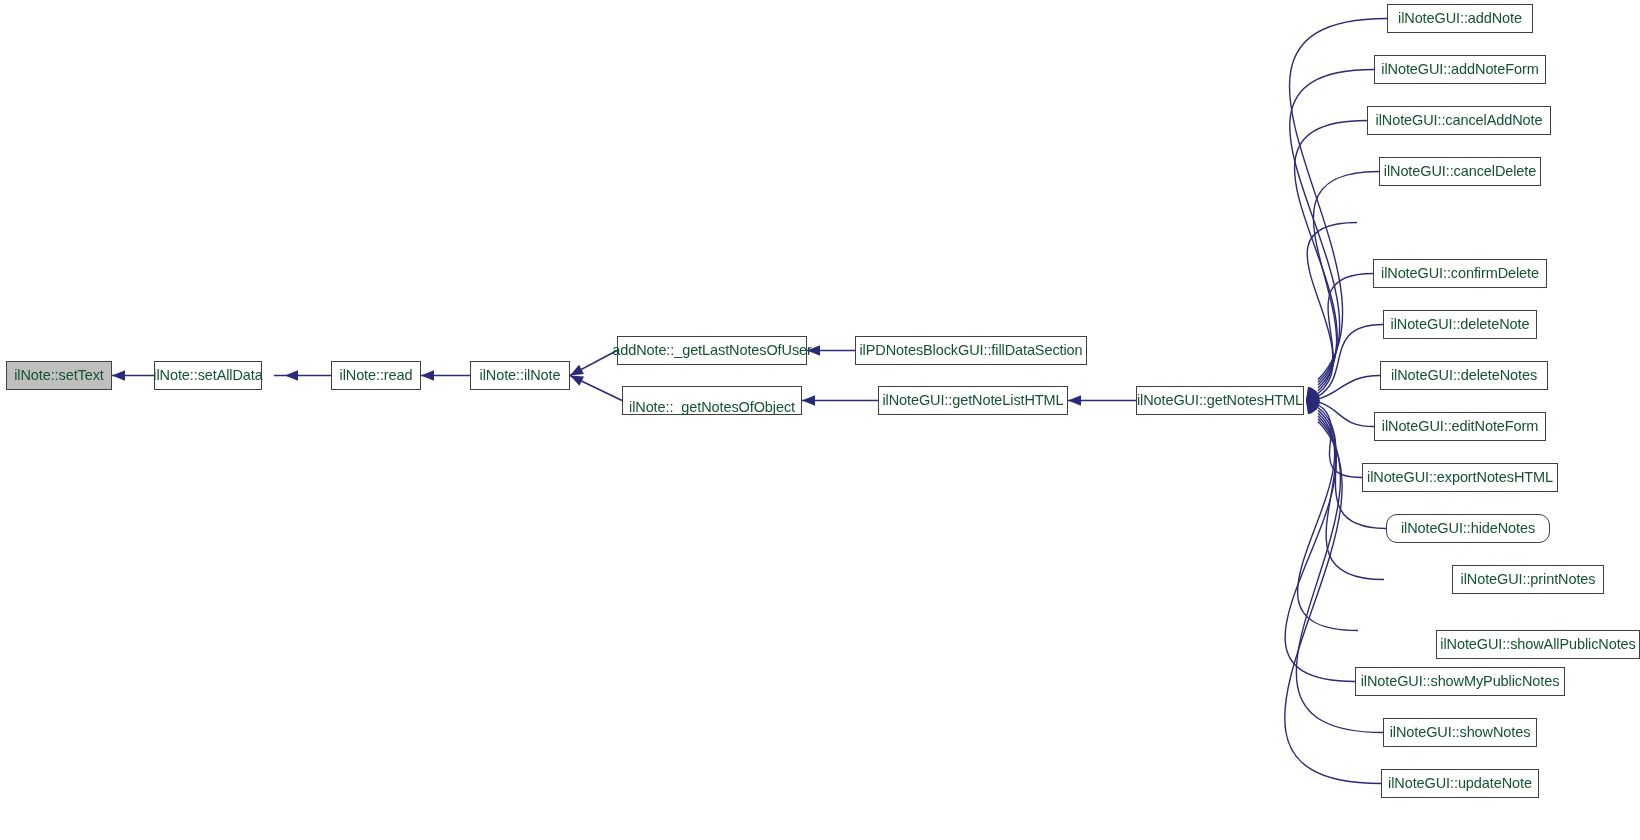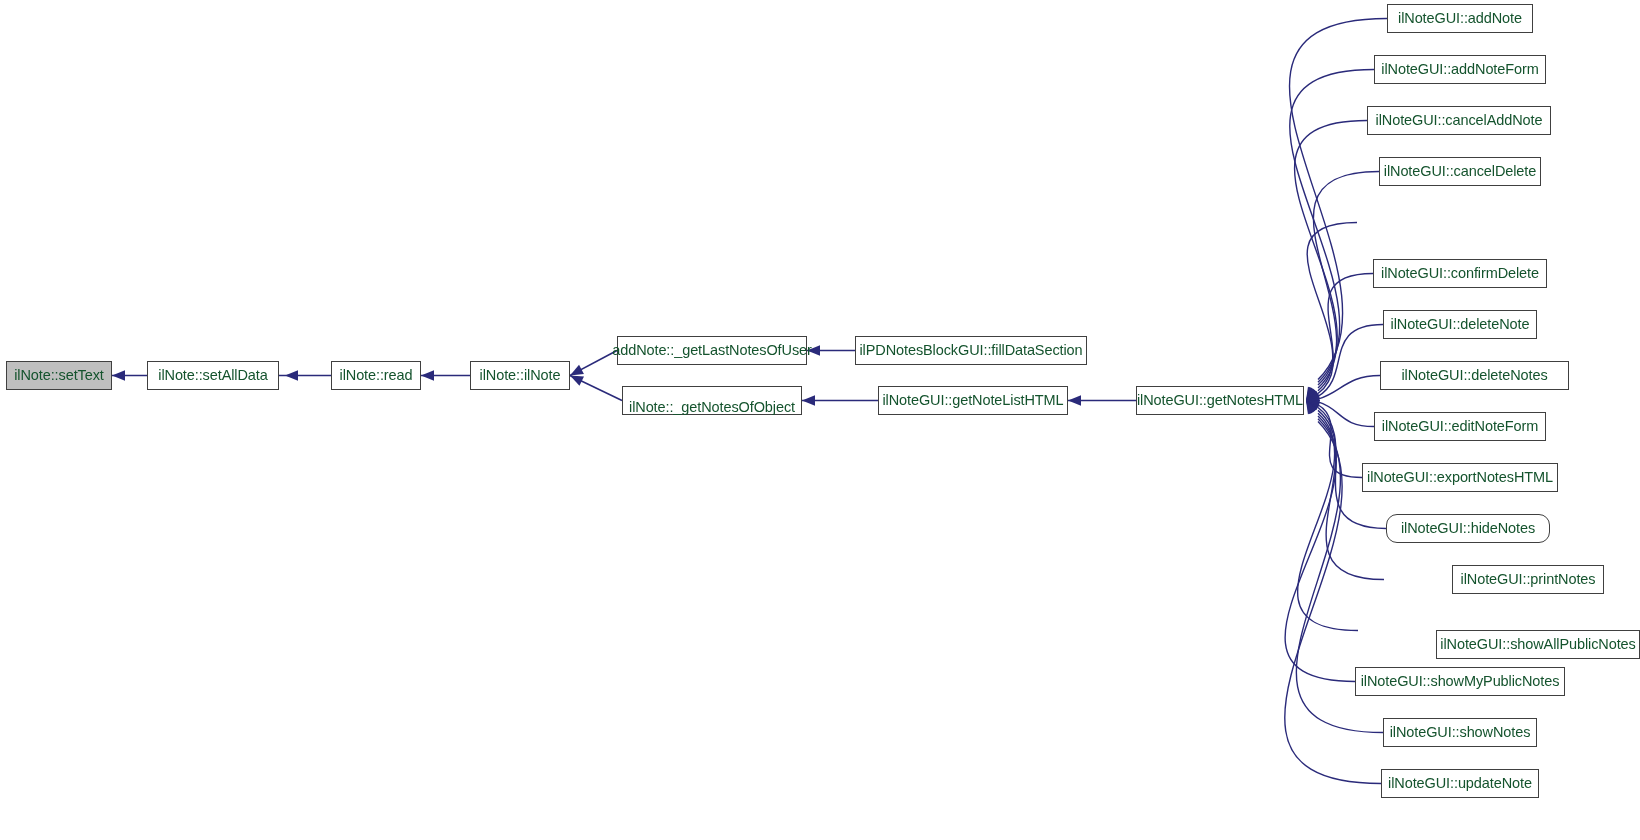--- a/index.html
+++ b/index.html
@@ -100,21 +100,21 @@
       <path d="M1355,681.5 C1180.45,681.5 1397.82,490.42 1318,415.955" stroke="#2a2a7a" stroke-width="1.4" fill="none"></path>
       <polygon points="1306,400.5 1318.0799933602016,407.57910731783903 1309.8654384209467,413.9572800302985" fill="#2a2a7a"></polygon>
       <path d="M1383,732.5 C1180.4,732.5 1409.04,506.74 1318,418.76" stroke="#2a2a7a" stroke-width="1.4" fill="none"></path>
       <polygon points="1306,400.5 1317.4851560471704,408.5081952131639 1308.7939438871483,414.21983518689154" fill="#2a2a7a"></polygon>
       <path d="M1381,783.5 C1150.35,783.5 1420.26,523.06 1318,421.565" stroke="#2a2a7a" stroke-width="1.4" fill="none"></path>
       <polygon points="1306,400.5 1316.9530782218646,409.2218161793122 1307.9164937611351,414.3696449725121" fill="#2a2a7a"></polygon>
     </svg>
 <div class="node highlight" style="left: 6px; top: 361px; width: 106px;">
       <span class="node-label">ilNote::setText</span>
     </div>
-    <div class="node" style="left: 147px; top: 361px; width: 132px; text-align: center;">
+    <div class="node" style="left: 154px; top: 361px; width: 108px; text-align: center;">
       <span class="node-label">ilNote::setAllData</span>
     </div>
     <div class="node" style="left: 331px; top: 361px; width: 90px;">
       <span class="node-label">ilNote::read</span>
     </div>
     <div class="node" style="left: 470px; top: 361px; width: 100px;">
       <span class="node-label">ilNote::ilNote</span>
     </div>
     <div class="node" style="left: 617px; top: 336px; width: 190px;">
       <span class="node-label">addNote::_getLastNotesOfUser</span>
@@ -142,21 +142,21 @@
     </div>
     <div class="node" style="left: 1379px; top: 157px; width: 162px;">
       <span class="node-label">ilNoteGUI::cancelDelete</span>
     </div>
     <div class="node" style="left: 1373px; top: 259px; width: 174px;">
       <span class="node-label">ilNoteGUI::confirmDelete</span>
     </div>
     <div class="node" style="left: 1383px; top: 310px; width: 154px;">
       <span class="node-label">ilNoteGUI::deleteNote</span>
     </div>
-    <div class="node" style="left: 1380px; top: 361px; width: 189px;">
+    <div class="node" style="left: 1380px; top: 361px; width: 168px;">
       <span class="node-label">ilNoteGUI::deleteNotes</span>
     </div>
     <div class="node" style="left: 1374px; top: 412px; width: 172px;">
       <span class="node-label">ilNoteGUI::editNoteForm</span>
     </div>
     <div class="node" style="left: 1362px; top: 463px; width: 196px;">
       <span class="node-label">ilNoteGUI::exportNotesHTML</span>
     </div>
     <div class="node" style="left: 1386px; top: 514px; width: 164px; border-radius: 11px;">
       <span class="node-label">ilNoteGUI::hideNotes</span>

